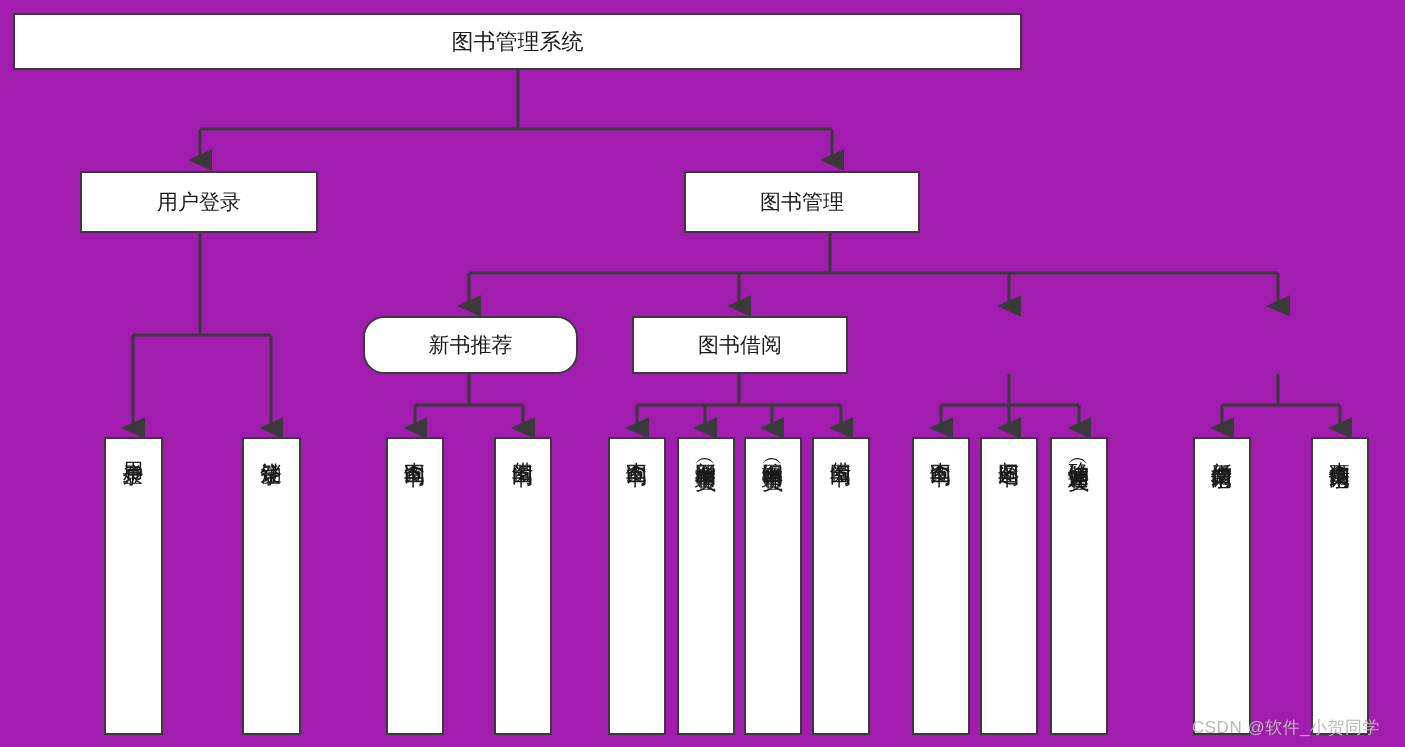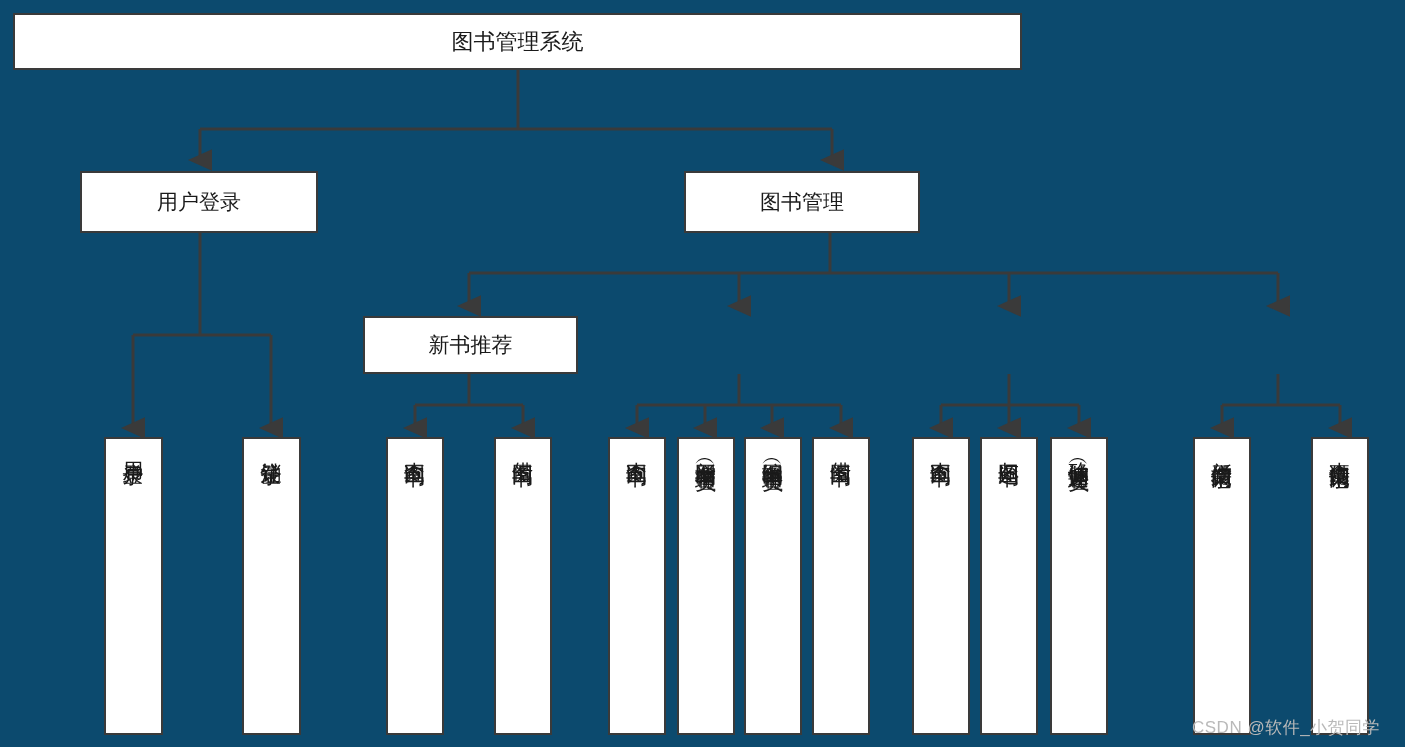--- a/index.html
+++ b/index.html
@@ -7,21 +7,21 @@
     padding: 0;
     background: #ffffff;
   }
   body {
     font-family: "Liberation Sans", "DejaVu Sans", sans-serif;
   }
   #canvas {
     position: relative;
     width: 1405px;
     height: 747px;
-    background: #0c4a6e;
+    background: #a21caf;
     overflow: hidden;
   }
   #edges {
     position: absolute;
     left: 0;
     top: 0;
     width: 1405px;
     height: 747px;
   }
   .node {
@@ -128,22 +128,25 @@
     <span class="label">图书管理系统</span>
   </div>
 
   <div class="node horiz" style="left:80px; top:171px; width:238px; height:62px;">
     <span class="label">用户登录</span>
   </div>
   <div class="node horiz" style="left:684px; top:171px; width:236px; height:62px;">
     <span class="label">图书管理</span>
   </div>
 
-  <div class="node horiz" style="left:363px; top:316px; width:215px; height:58px;">
+  <div class="node horiz" style="left:363px; top:316px; width:215px; height:58px;border-radius:21px;">
     <span class="label">新书推荐</span>
+  </div>
+  <div class="node horiz" style="left:632px; top:316px; width:216px; height:58px;">
+    <span class="label">图书借阅</span>
   </div>
 
   <div class="node vert" style="left:104px; top:437px; width:59px; height:298px;">
     <span class="label">用户登录</span>
   </div>
   <div class="node vert" style="left:242px; top:437px; width:59px; height:298px;">
     <span class="label">注销登录</span>
   </div>
 
   <div class="node vert" style="left:386px; top:437px; width:58px; height:298px;">

